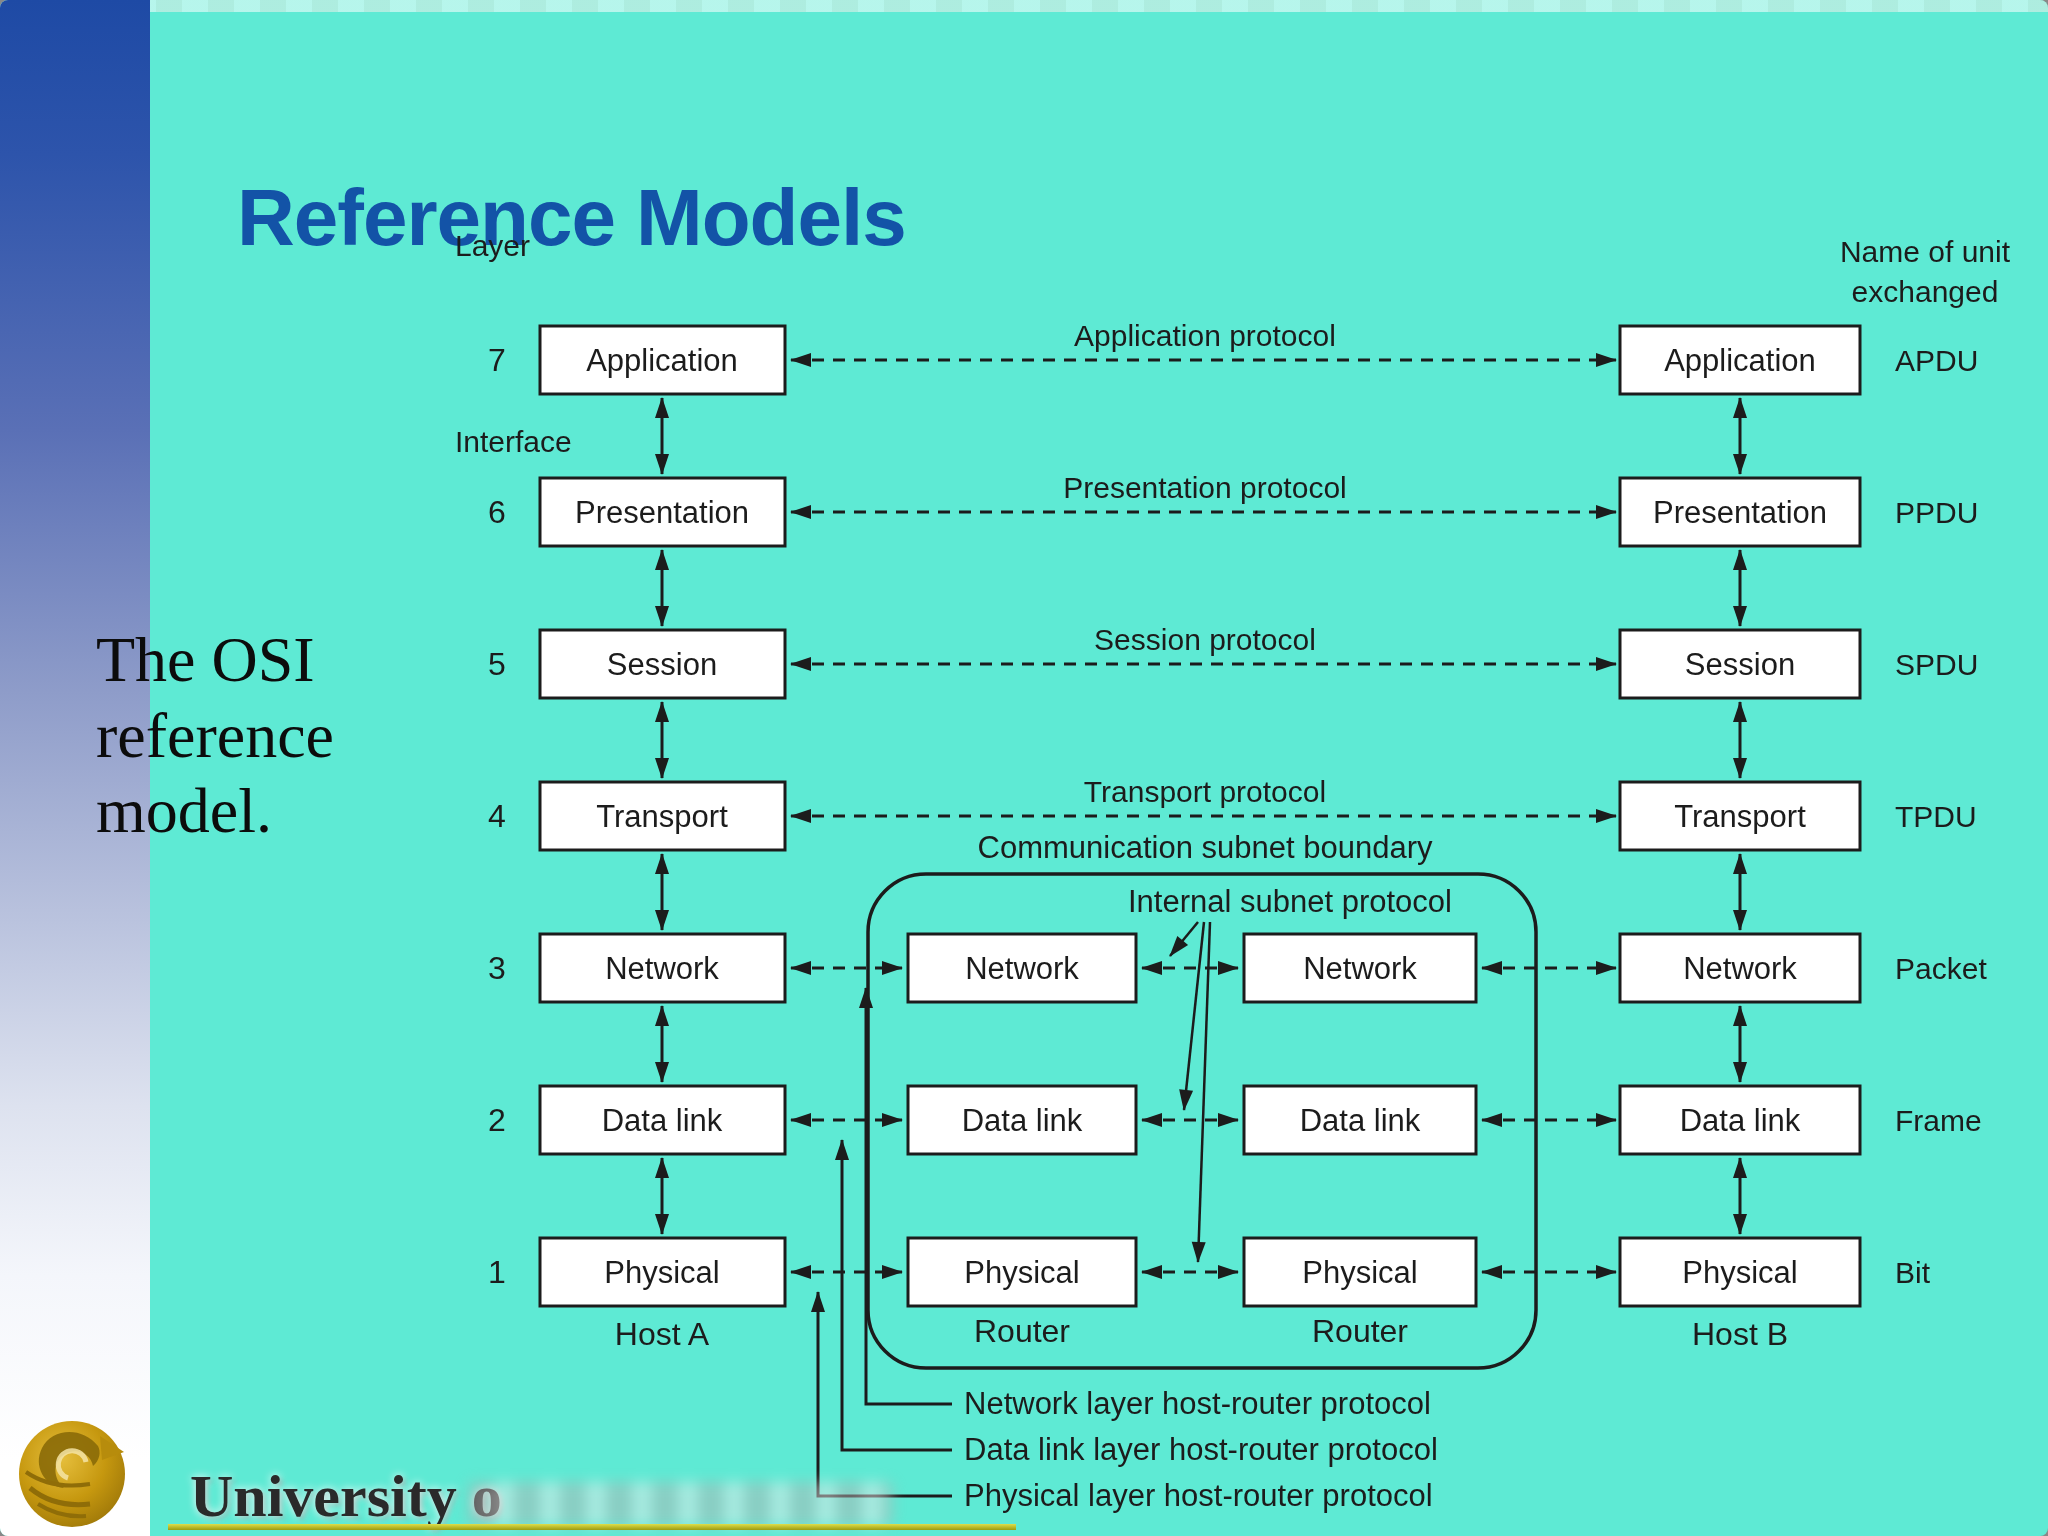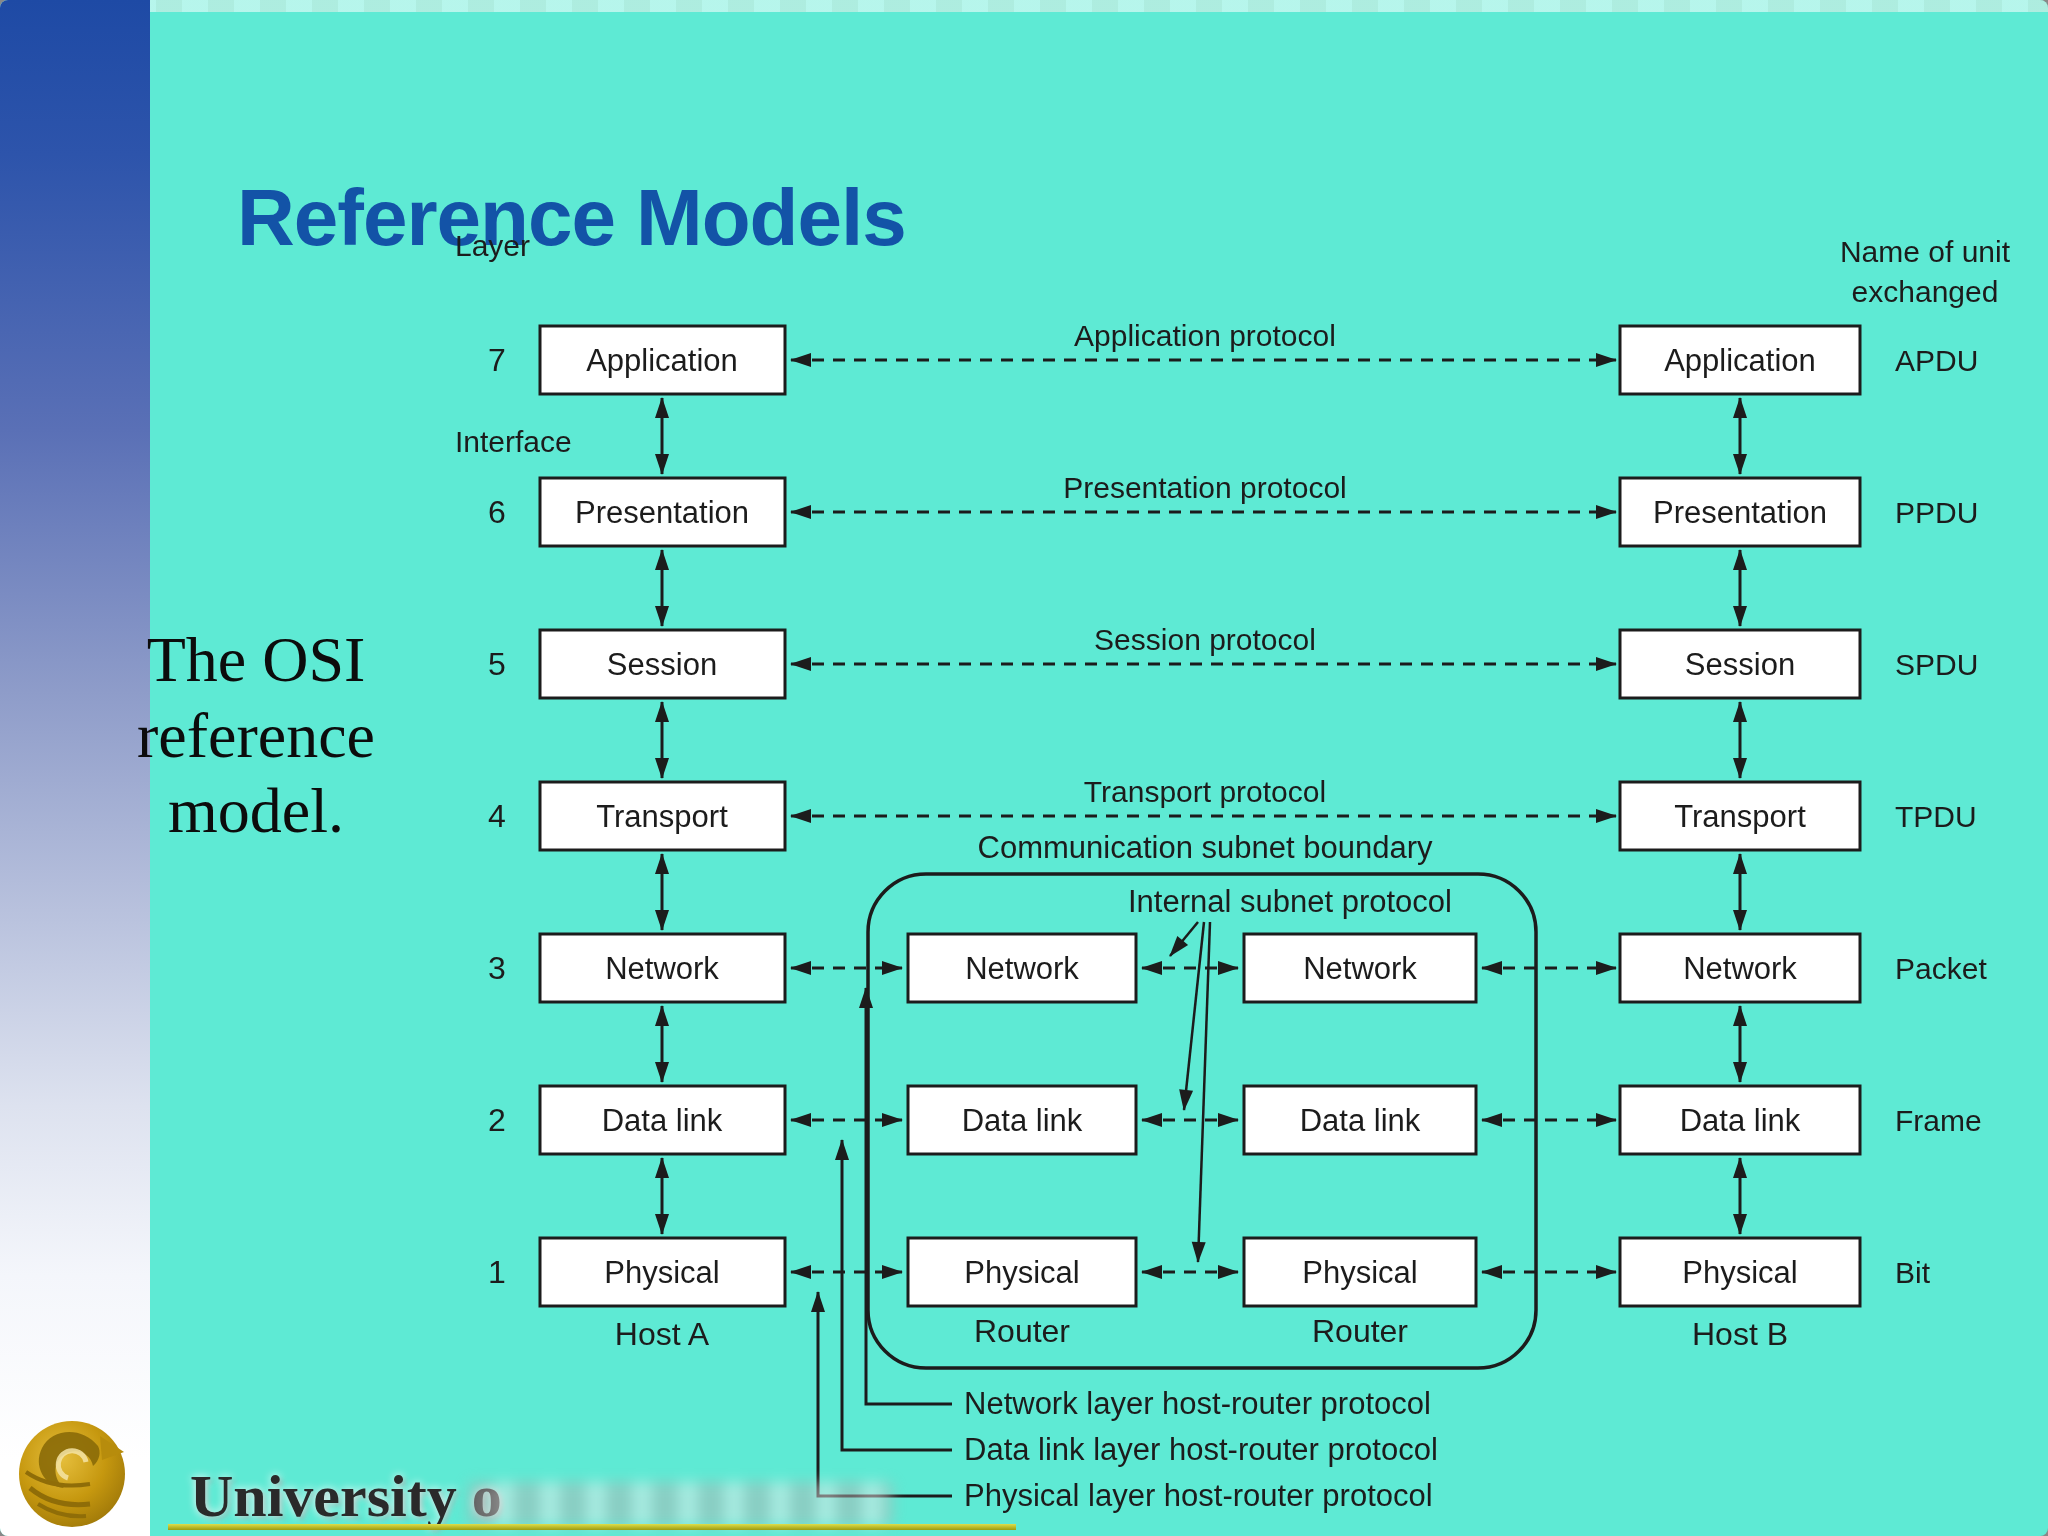--- a/index.html
+++ b/index.html
@@ -18,21 +18,21 @@
       #8e9cc9 45%,#bac3de 60%,#dde2ef 72%,#f4f6fb 83%,#ffffff 95%,#ffffff 100%);
   }
   .page-title{
     position:absolute;left:237px;top:118px;
     font-size:80px;font-weight:bold;letter-spacing:-1px;
     color:var(--title-blue,#1353a7);white-space:nowrap;
   }
   .osi-caption{
     position:absolute;left:96px;top:622px;width:320px;
     font-family:"Liberation Serif",serif;font-size:64px;line-height:1.18;
-    color:#0c0c0c;text-align:center;
+    color:#0c0c0c;
   }
   svg.diagram{position:absolute;left:0;top:0;}
   svg.diagram text{
     font-family:"Liberation Sans",sans-serif;
     fill:var(--ink,#1c1c1c);
   }
   .t30{font-size:30px;} .t31{font-size:31px;} .t32{font-size:32px;}
   .mid{text-anchor:middle;}
   .box{fill:#ffffff;stroke:var(--ink,#1c1c1c);stroke-width:3;}
   .boundary{fill:none;stroke:var(--ink,#1c1c1c);stroke-width:3.5;}

